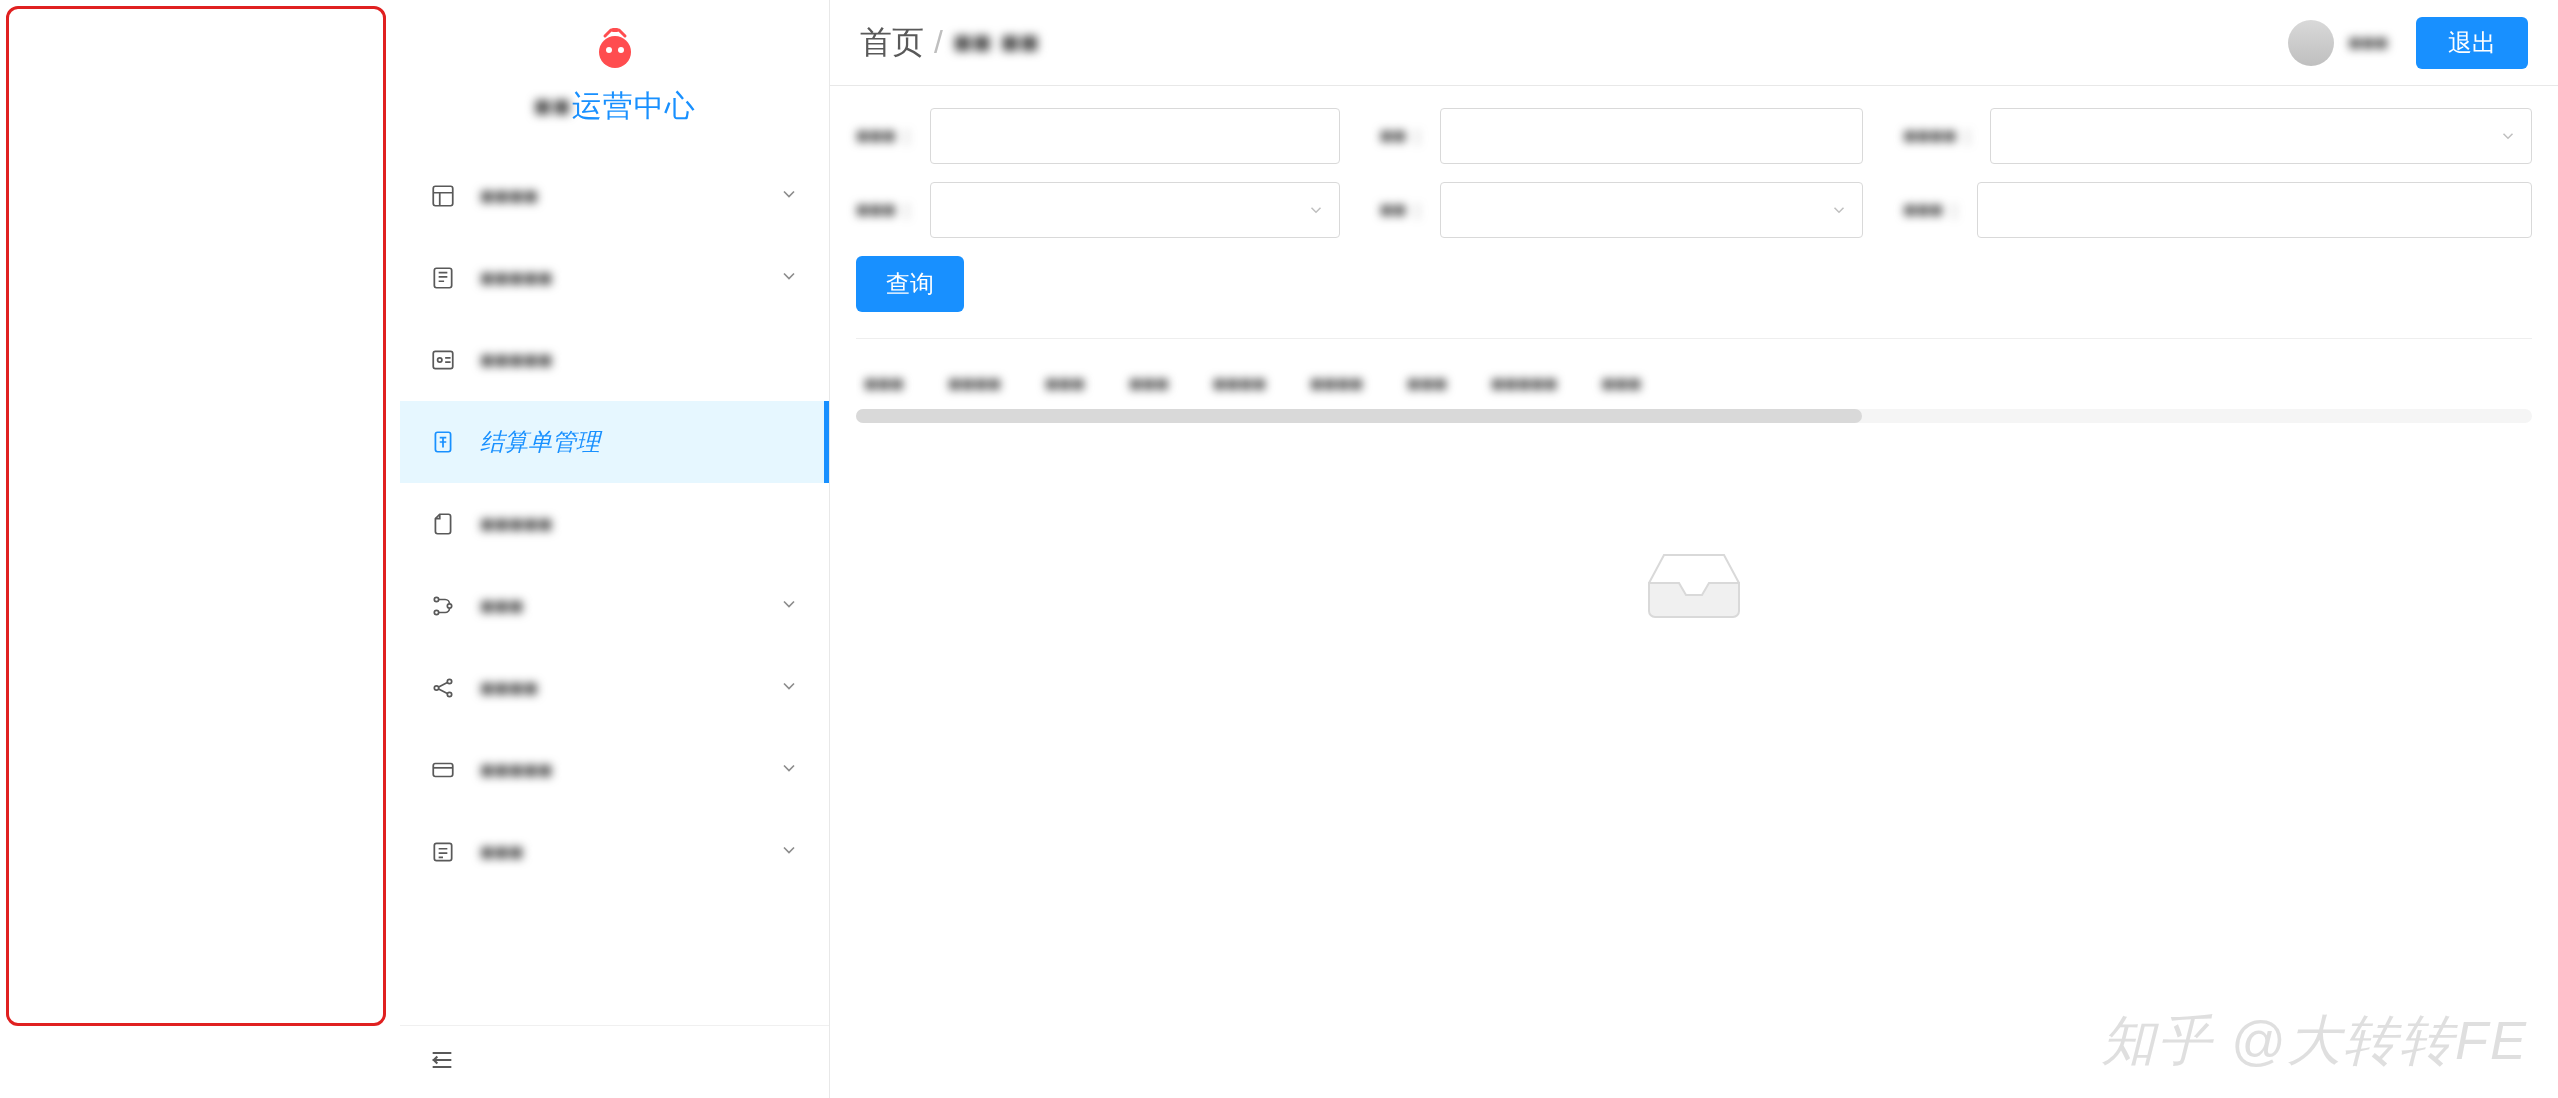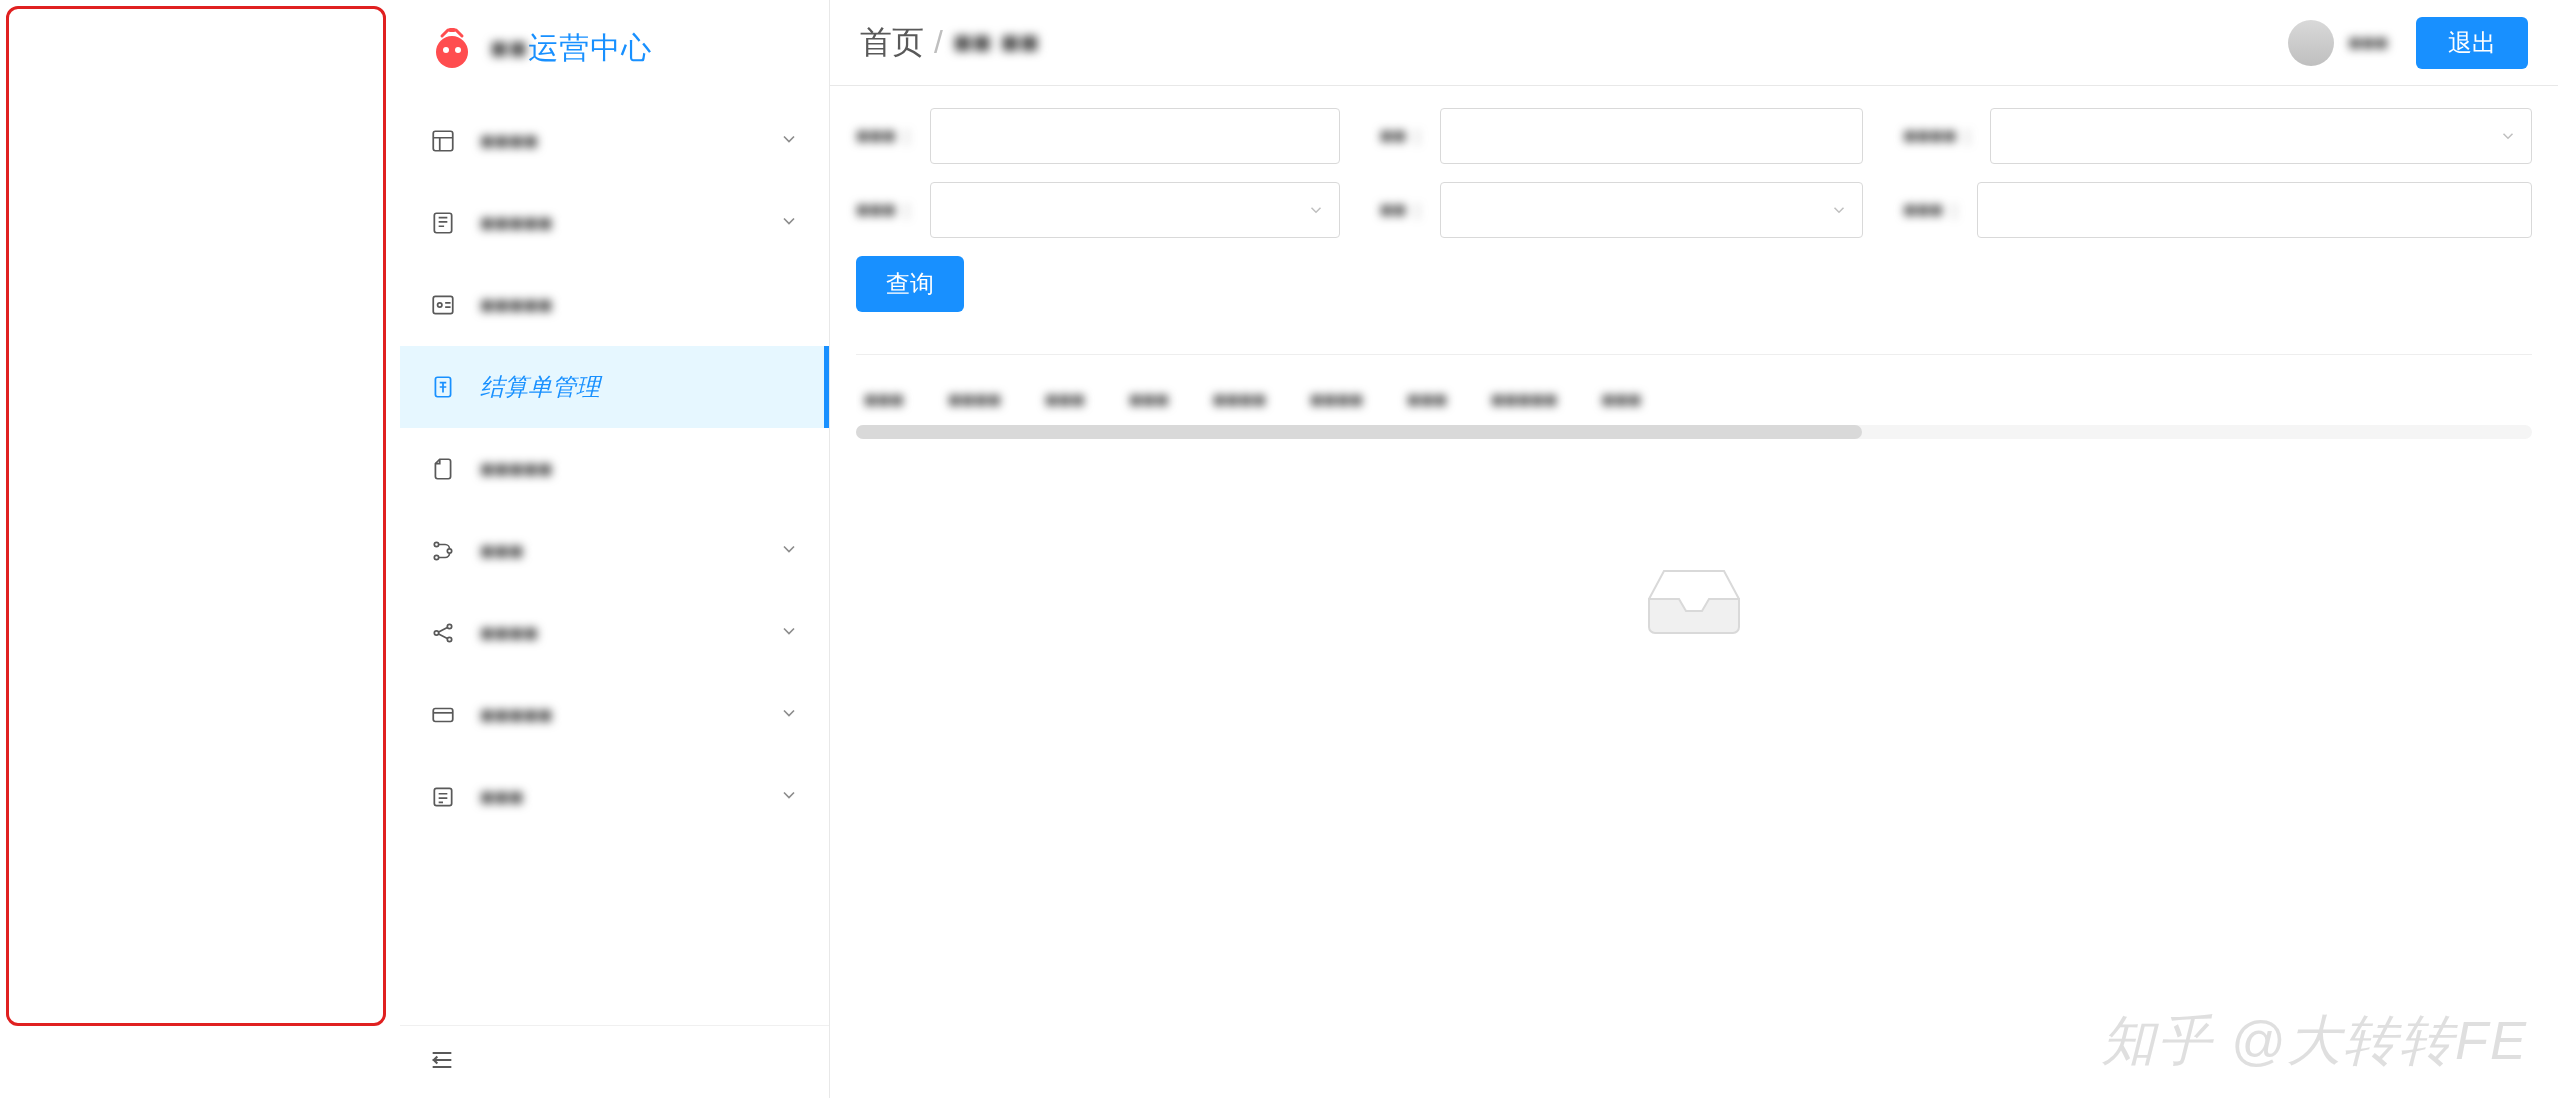--- a/index.html
+++ b/index.html
@@ -34,20 +34,21 @@
     background: #fff;
     border-right: 1px solid #e8e8e8;
     display: flex;
     flex-direction: column;
   }
   .sidebar-header {
     display: flex;
     align-items: center;
     gap: 14px;
     padding: 24px 28px 28px 28px;
+    flex-direction: column;
   }
   .logo-icon {
     width: 48px; height: 48px;
     display: inline-flex; align-items: center; justify-content: center;
   }
   .logo-icon svg { width: 48px; height: 48px; }
   .app-title {
     font-size: 30px;
     color: #1890ff;
     font-weight: 500;
@@ -141,21 +142,21 @@
 
   .content {
     flex: 1;
     padding: 22px 26px;
     background: #fff;
   }
 
   .filters {
     border: 1px solid #eee;
     border-left: none; border-right: none; border-top: none;
-    padding-bottom: 24px;
+    padding-bottom: 8px;
   }
   .filter-row {
     display: flex;
     gap: 40px;
     margin-bottom: 18px;
   }
   .filter-field {
     display: flex;
     align-items: center;
     gap: 12px;

